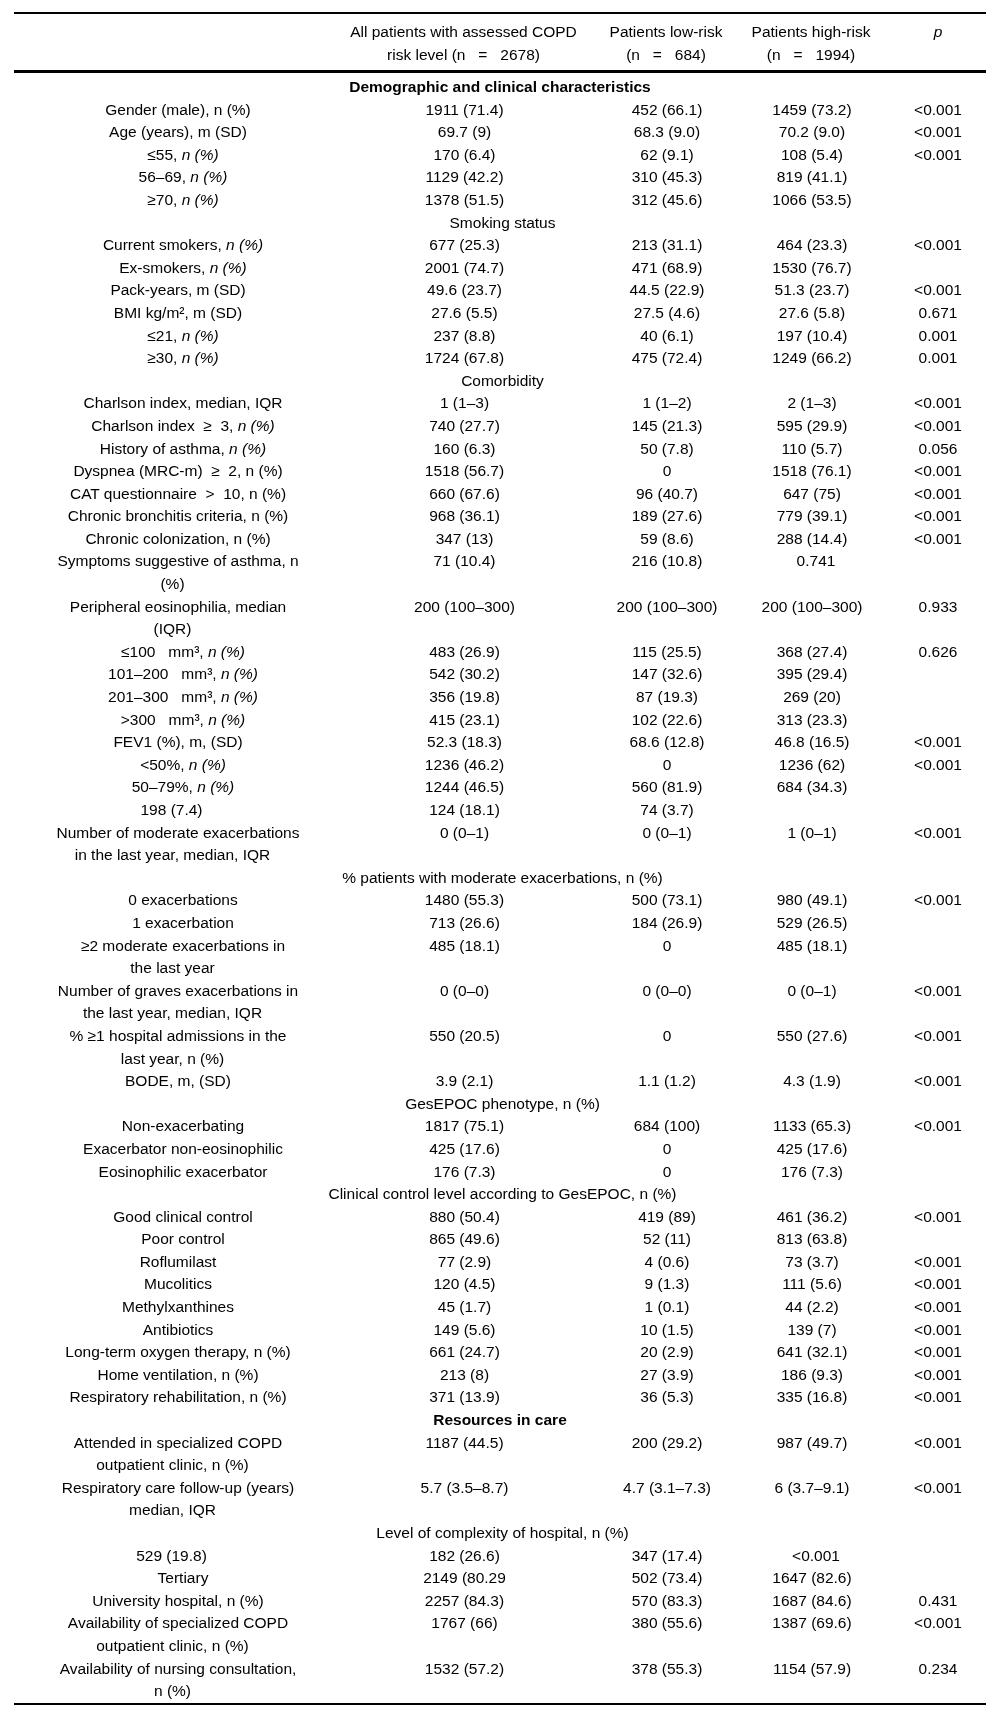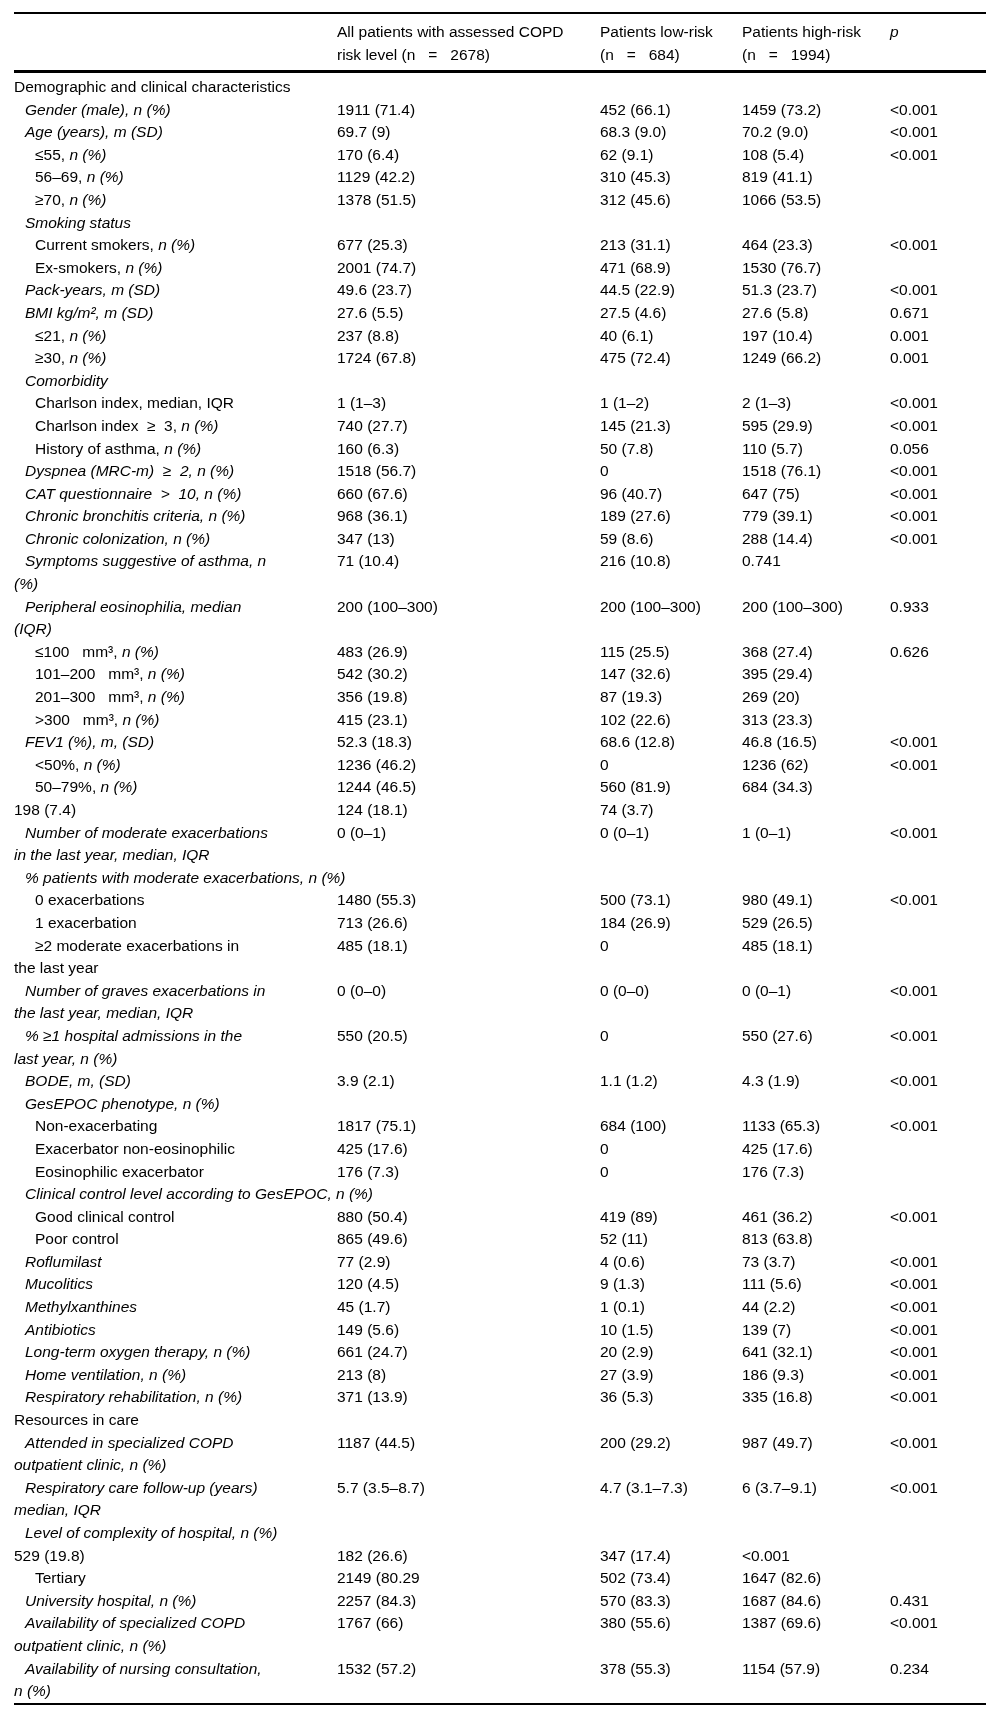--- a/index.html
+++ b/index.html
@@ -7,42 +7,42 @@
     position:relative;
     width:1000px; height:1729px;
     background:#ffffff;
     color:#000;
     font-family:"Liberation Sans", sans-serif;
     font-size:15.5px;
     overflow:hidden;
     box-sizing:border-box;
     padding:12px 14px 0 14px;
   }
-  .tbl { width:972px; }
+  .tbl { width:972px;text-align:center; }
   .hdr {
     display:grid;
     grid-template-columns:323px 263px 142px 148px 1fr;
     border-top:2px solid #000;
     border-bottom:3px solid #000;
     padding:6px 0 4px 0;
   }
   .hcell { line-height:23px; padding-right:10px; }
   .hcell.pcol { font-style:italic; padding-right:0; }
   .body { padding-top:3px; border-bottom:2px solid #000; }
   .row {
     display:grid;
     grid-template-columns:323px 263px 142px 148px 1fr;
     line-height:22.6px;
   }
   .label { white-space:pre-line; padding-right:6px; }
   .label.ind1 { text-indent:11px; }
   .label.ind2 { text-indent:21px; }
-  .label.it { font-style:italic; }
+  .label.it { }
   .label.spanall { grid-column:1 / -1; white-space:nowrap; }
-  .section-title { font-weight:normal; grid-column:1 / -1; }
+  .section-title { font-weight:bold; grid-column:1 / -1; }
   .val { padding-right:8px; }
   .val.pcol { padding-right:0; }
 </style>
 </head>
 <body>
 
 <div class="page">
   <div class="tbl">
     <div class="hdr">
       <div class="hcell"></div>

